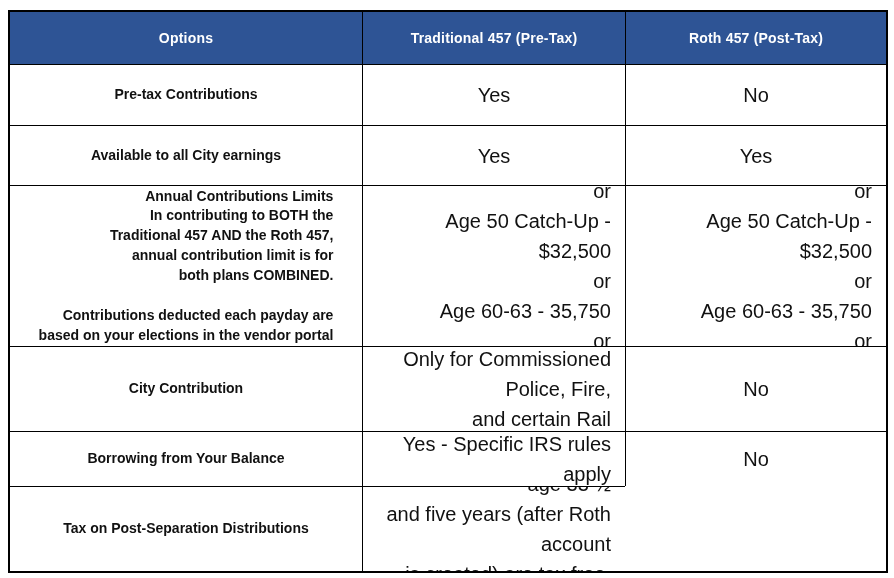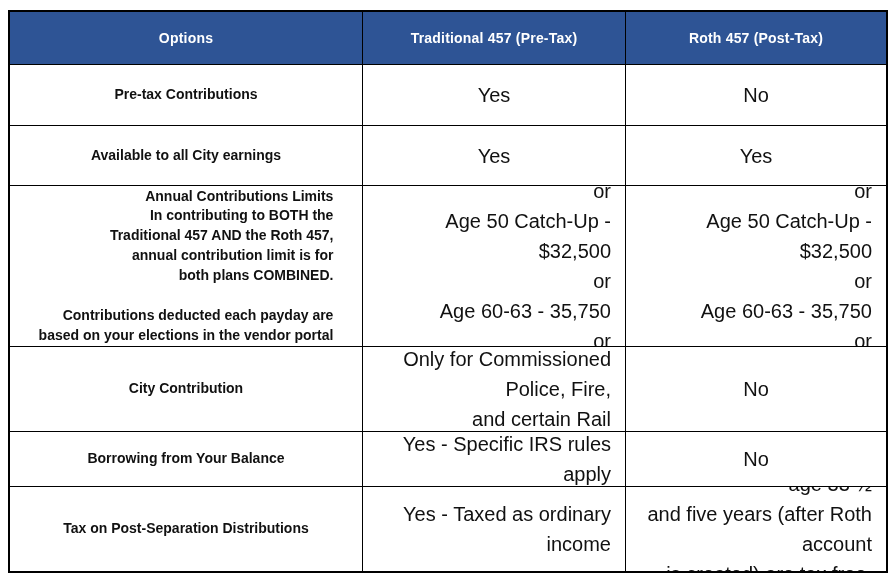--- a/index.html
+++ b/index.html
@@ -105,20 +105,19 @@
     <div class="cell value">Yes
 Only for Commissioned Police, Fire,
 and certain Rail Employees</div>
     <div class="cell value">No</div>
 
     <div class="cell option c0">Borrowing from Your Balance</div>
     <div class="cell value">Yes - Specific IRS rules apply</div>
     <div class="cell value">No</div>
 
     <div class="cell option c0">Tax on Post-Separation Distributions</div>
-    <div class="cell value">Yes - Taxed as ordinary income</div>
     <div class="cell value">Distributions taken after age 33 ½
 and five years (after Roth account
 is created) are tax free,
 including earnings</div>
 
   </div>
 </div>
 
 </body></html>

